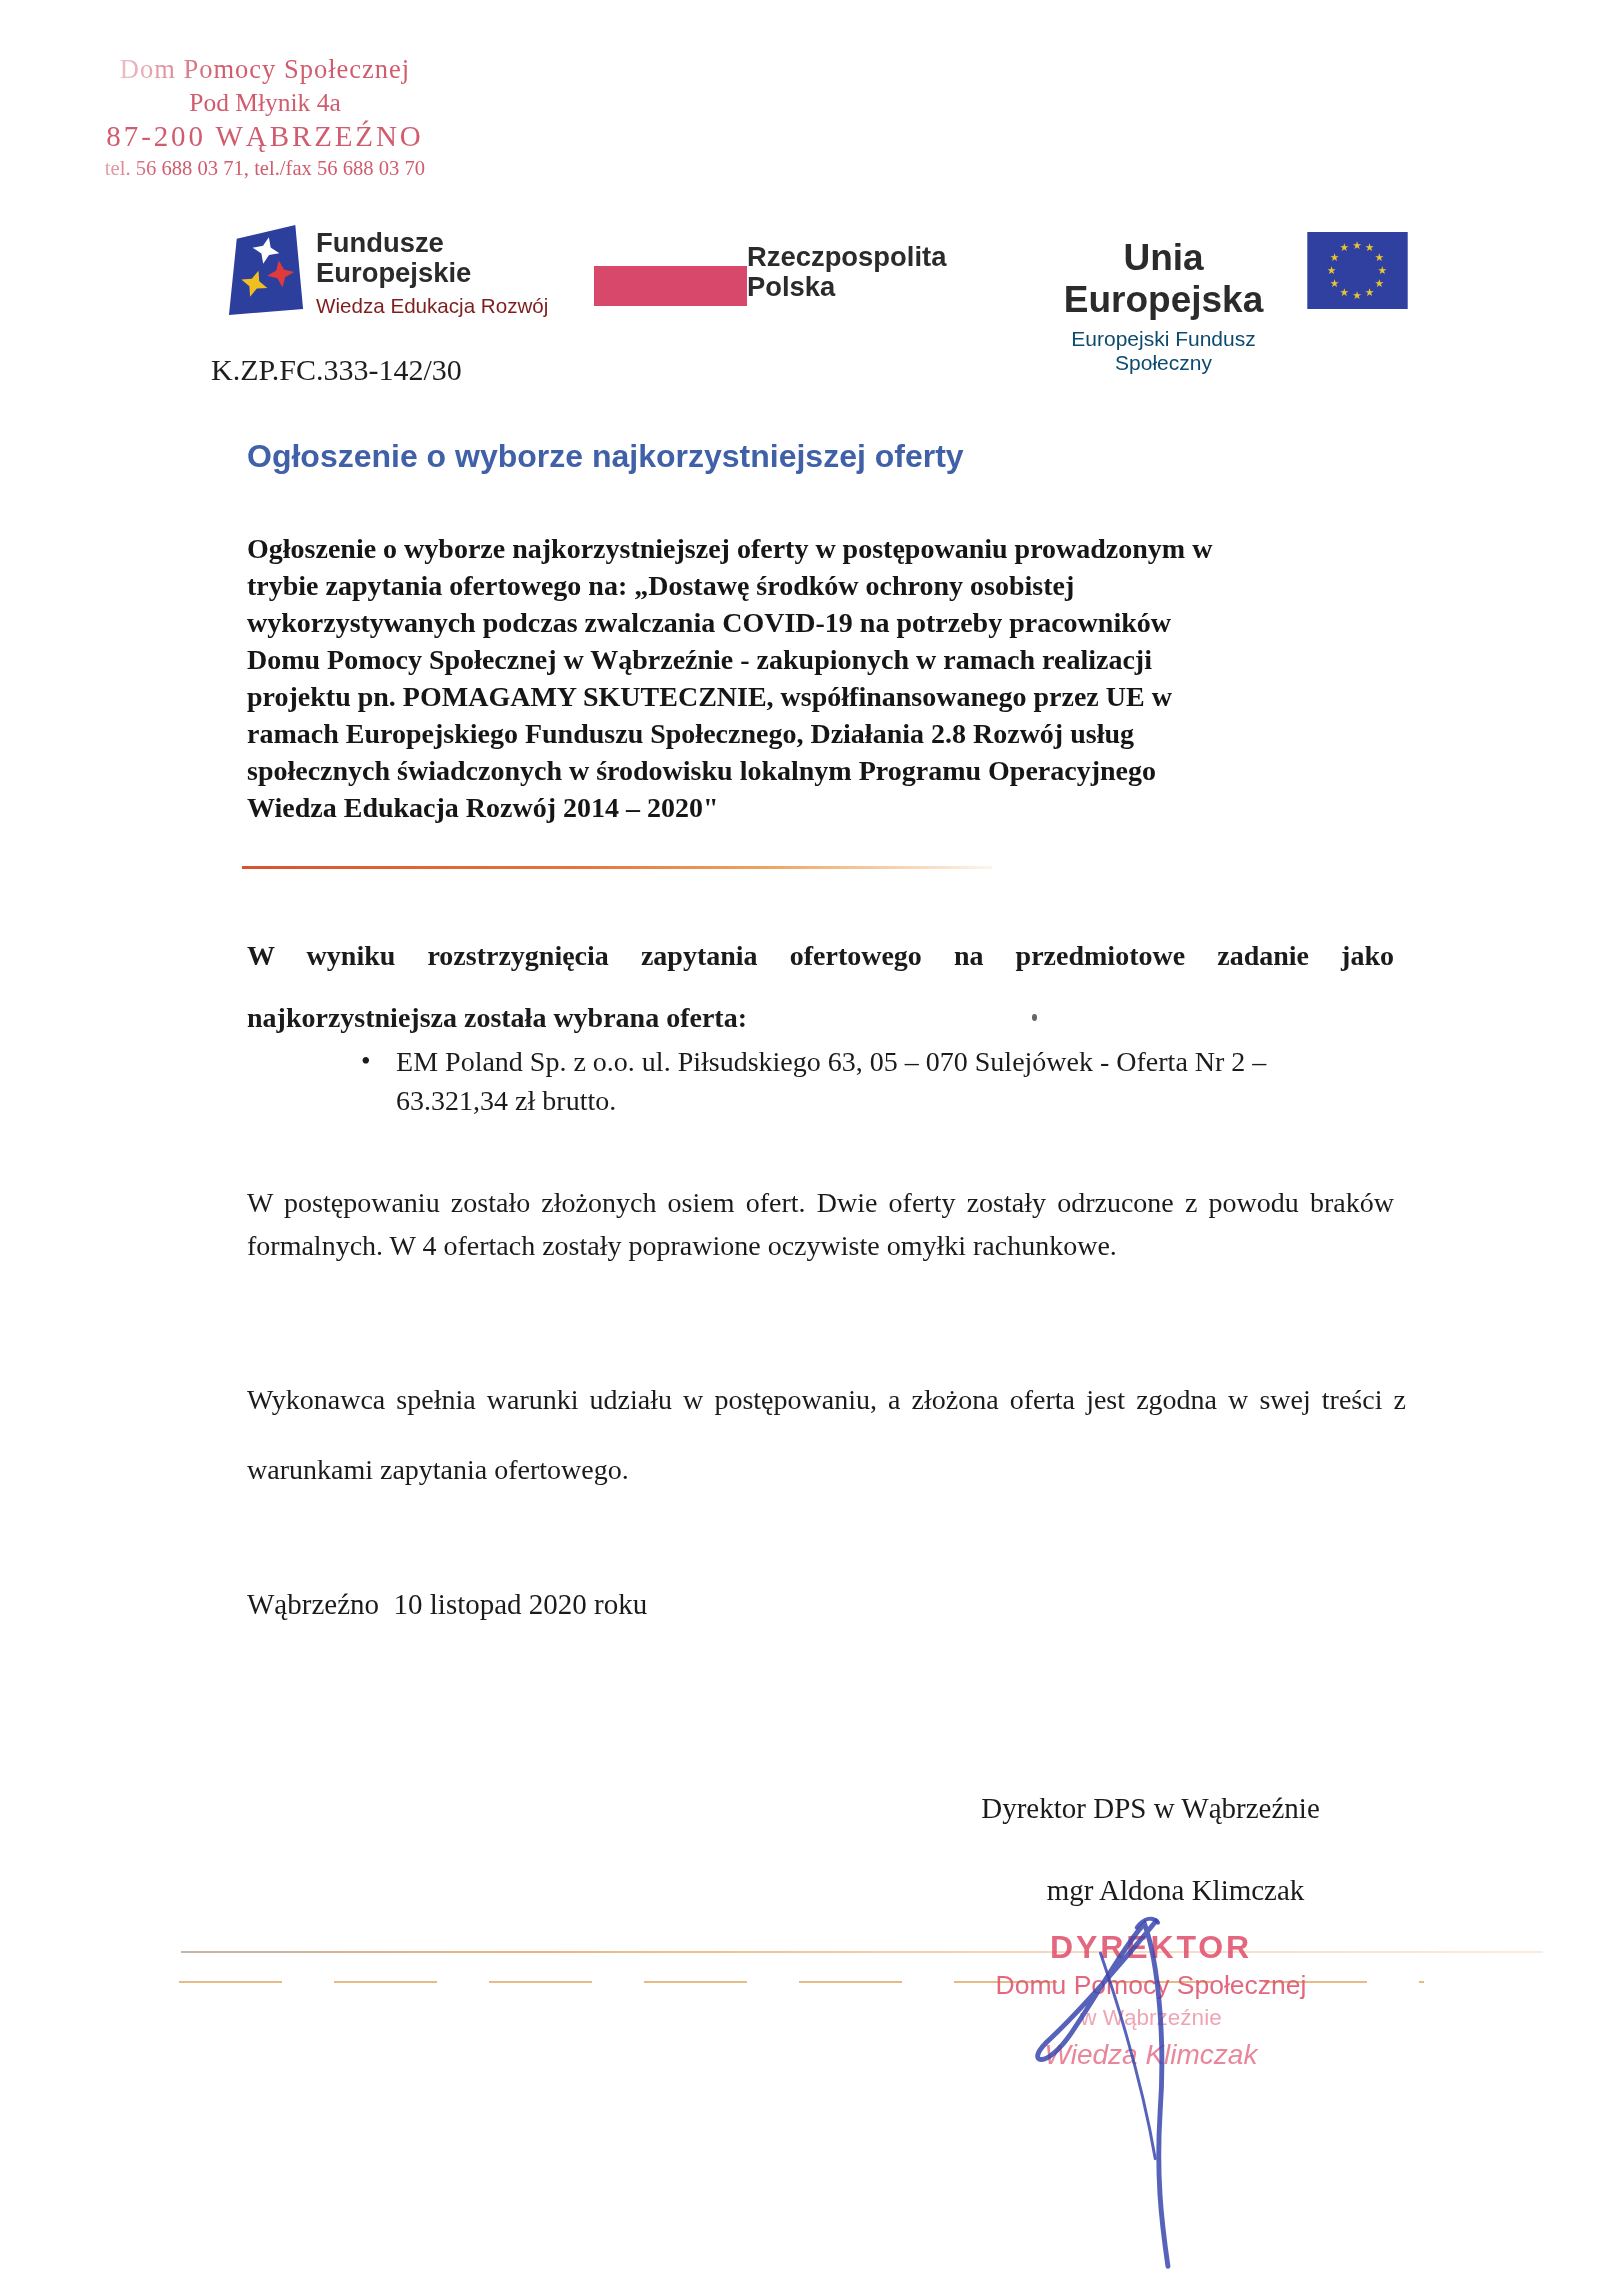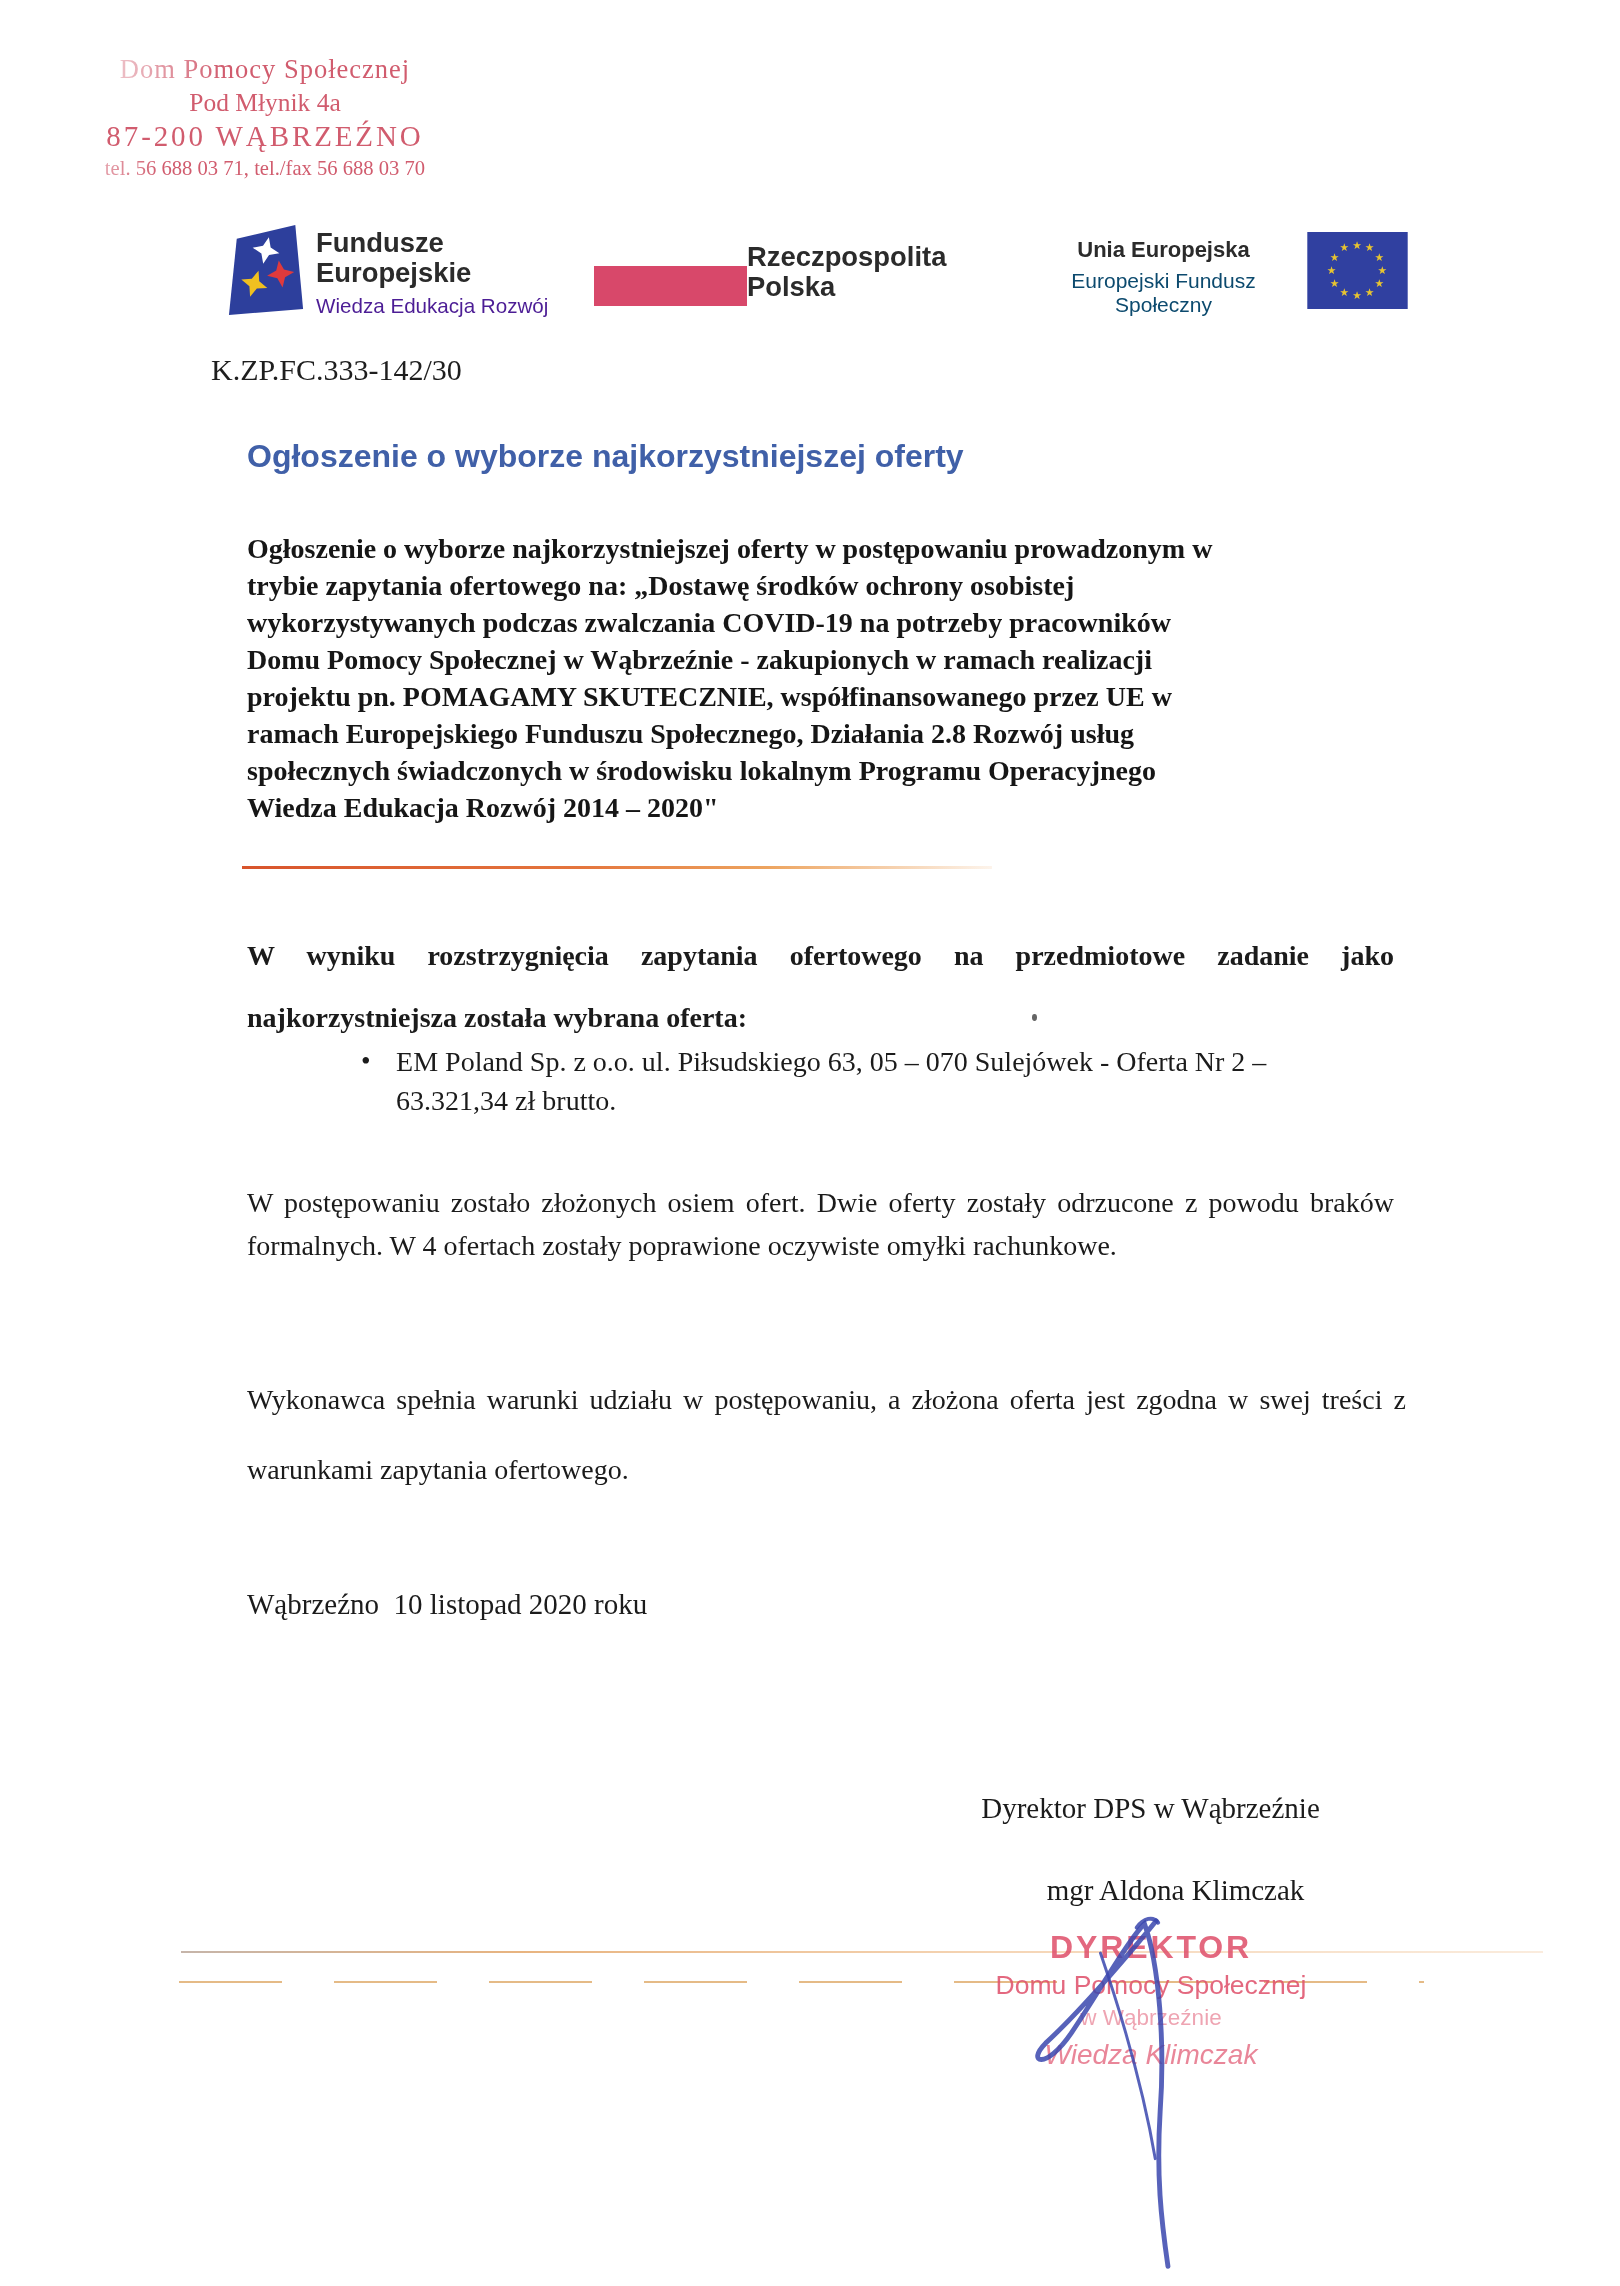--- a/index.html
+++ b/index.html
@@ -16,26 +16,26 @@
   .office-stamp .l2{font-size:25.5px;margin-top:2.9px;}
   .office-stamp .l3{font-size:29px;letter-spacing:2.9px;margin-top:2px;}
   .office-stamp .l4{font-size:20.6px;margin-top:3.9px;
        -webkit-mask-image:linear-gradient(90deg,rgba(0,0,0,.25) 0,#000 25%);
        mask-image:linear-gradient(90deg,rgba(0,0,0,.25) 0,#000 25%);}
 
   
   .logo-text{font-family:"Liberation Sans", sans-serif;color:#2b2b2b;}
   .fe-text{left:316px;top:228px;}
   .fe-text .t{font-size:27.4px;line-height:30px;font-weight:bold;}
-  .fe-text .s{font-size:20.6px;margin-top:5.9px;font-weight:normal;color:#4c1d95;}
+  .fe-text .s{font-size:20.6px;margin-top:5.9px;font-weight:normal;color:#7f1d1d;}
   .pl-flag{left:594px;top:266px;width:153px;height:40px;background:#d8486a;}
   .pl-text{left:747px;top:242px;}
   .pl-text .t{font-size:27.4px;line-height:30px;font-weight:bold;}
   .ue-text{left:1031px;top:237px;width:265px;text-align:center;}
-  .ue-text .t{font-size:22px;font-weight:bold;}
+  .ue-text .t{font-size:37px;font-weight:bold;}
   .ue-text .s{font-size:21px;margin-top:5.9px;color:#0c4a6e;}
 
   .ref-number{left:211px;top:353px;font-size:30px;color:#1e1e1e;}
 
   .doc-title{left:247px;top:438px;font-family:"Liberation Sans", sans-serif;
              font-weight:bold;font-size:32px;color:#4060a8;}
 
   .announcement{left:247px;top:530px;width:1166px;font-weight:bold;
                 font-size:28px;line-height:37px;color:#161616;}
 

